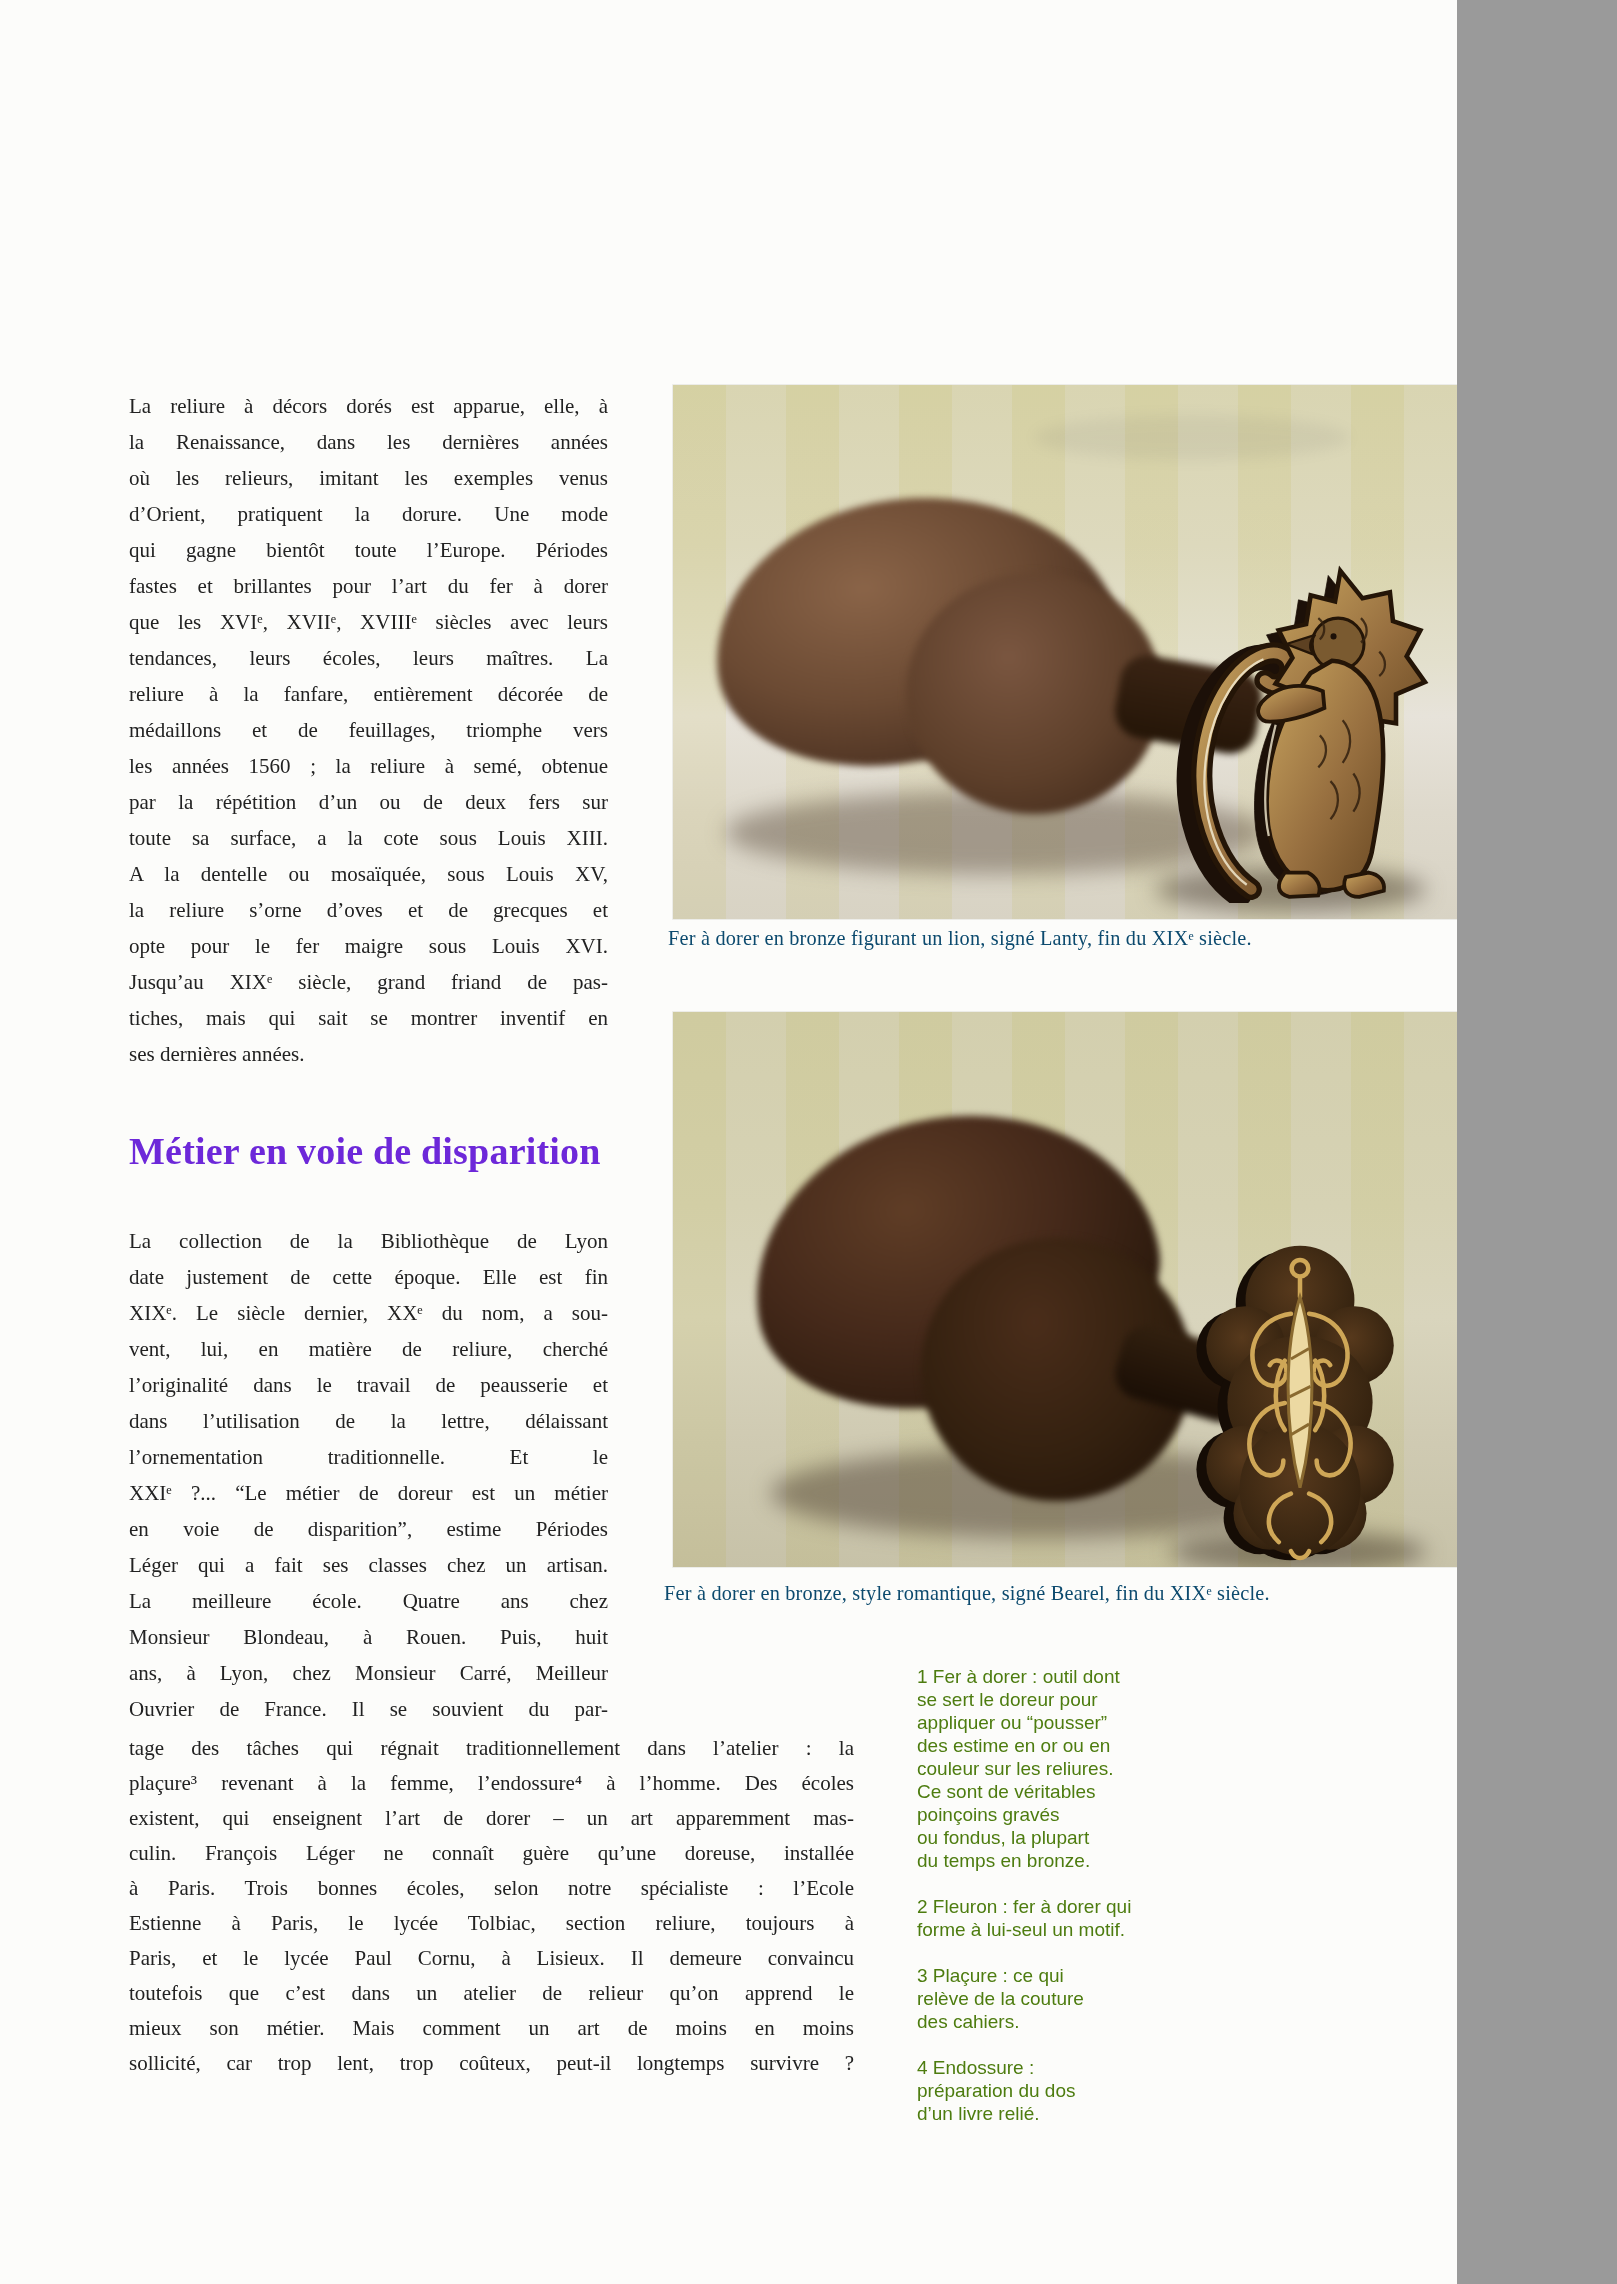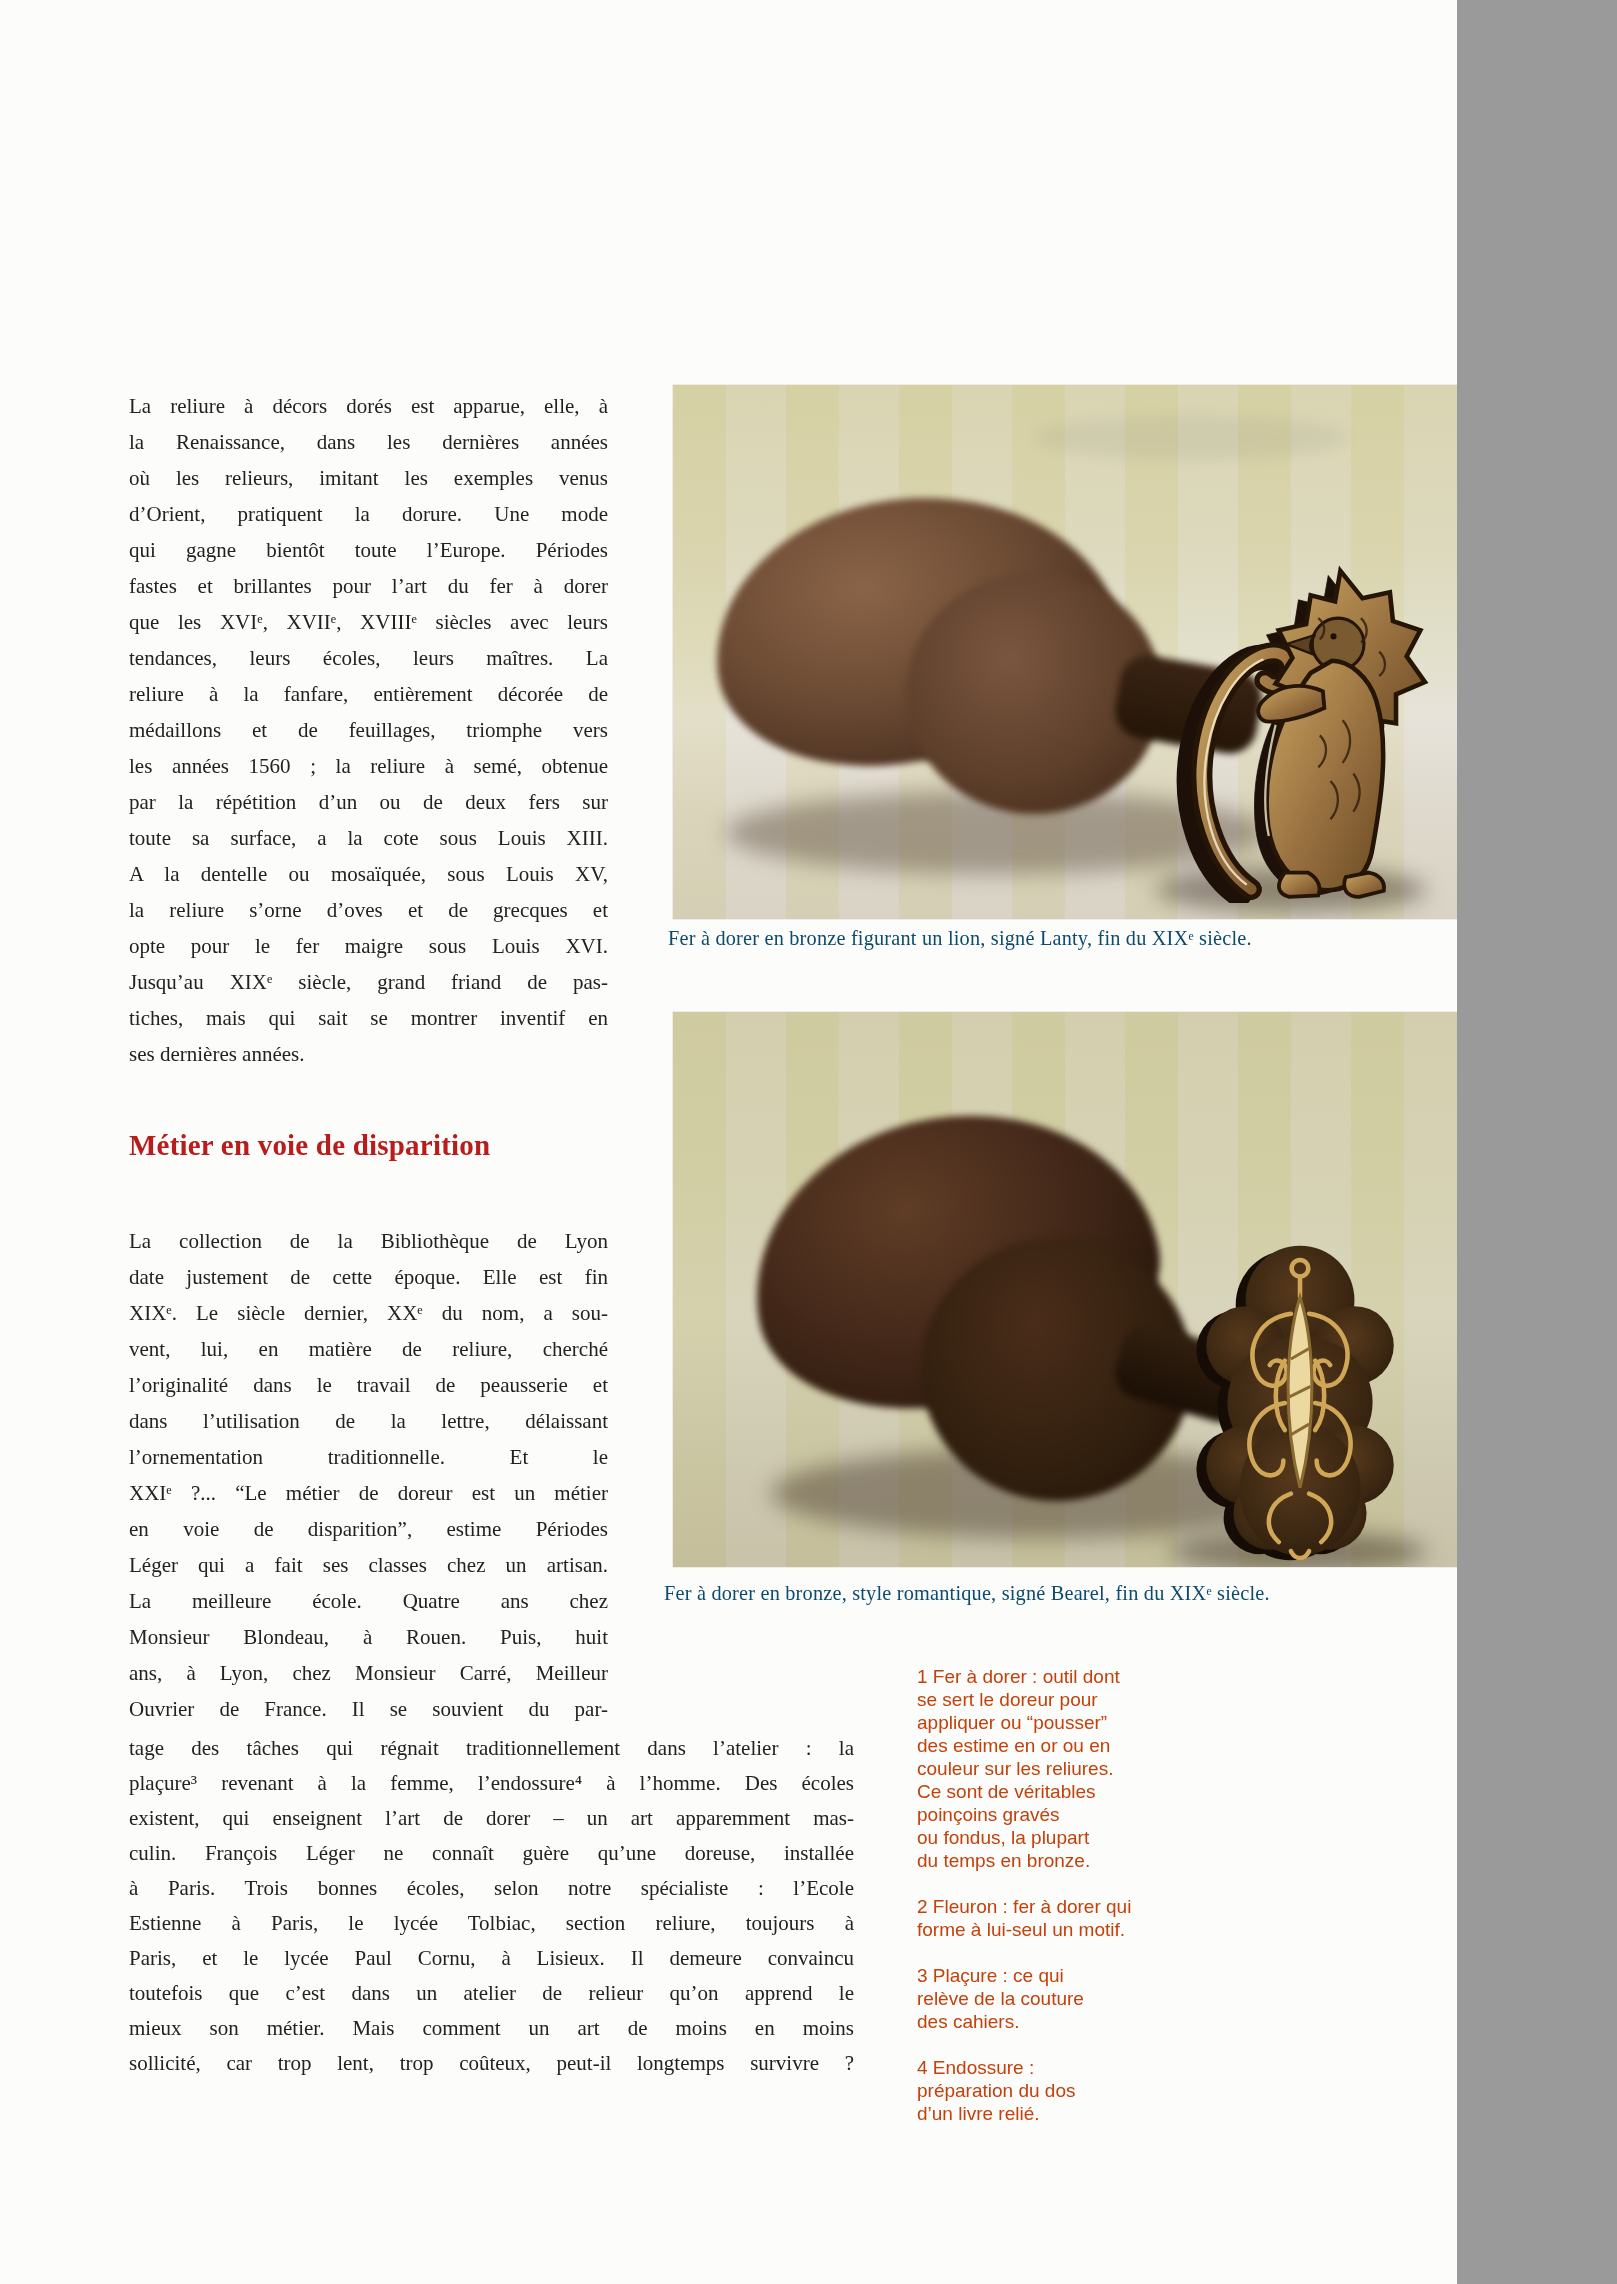--- a/index.html
+++ b/index.html
@@ -10,31 +10,31 @@
   
   .textblock{position:absolute;}
   .line{
     font-size:21px;line-height:36px;
     text-align:justify;text-align-last:justify;
     color:#222;
   }
   .wide .line{line-height:35px;}
   .endfree .line:last-child{text-align-last:left;}
   .heading{
-    position:absolute;font-size:29px;font-weight:bold;color:#b91c1c;
+    position:absolute;font-size:38px;font-weight:bold;color:#6d28d9;
     letter-spacing:0.2px;
   }
   .caption{
     position:absolute;font-size:20.3px;color:#0c4a6e;letter-spacing:0.2px;
   }
   .footnotes{position:absolute;font-family:"Liberation Sans",sans-serif;color:#4f4f4f;}
   .footnote{margin:0 0 23px 0;}
   .footnote .line{
     font-size:19px;line-height:23px;text-align:left;text-align-last:left;
-    font-family:"Liberation Sans",sans-serif;color:#c2410c;
+    font-family:"Liberation Sans",sans-serif;color:#4d7c0f;
   }
   
   .photo{position:absolute;overflow:hidden;box-shadow:0 0 0 0.8px rgba(120,120,110,.15);}
   .photo .layer{position:absolute;}
   .stripes{
     position:absolute;inset:0;
     background:repeating-linear-gradient(90deg,
       rgba(236,232,150,.20) 0 53px, rgba(0,0,0,0) 53px 113px);
     mix-blend-mode:multiply;
   }

